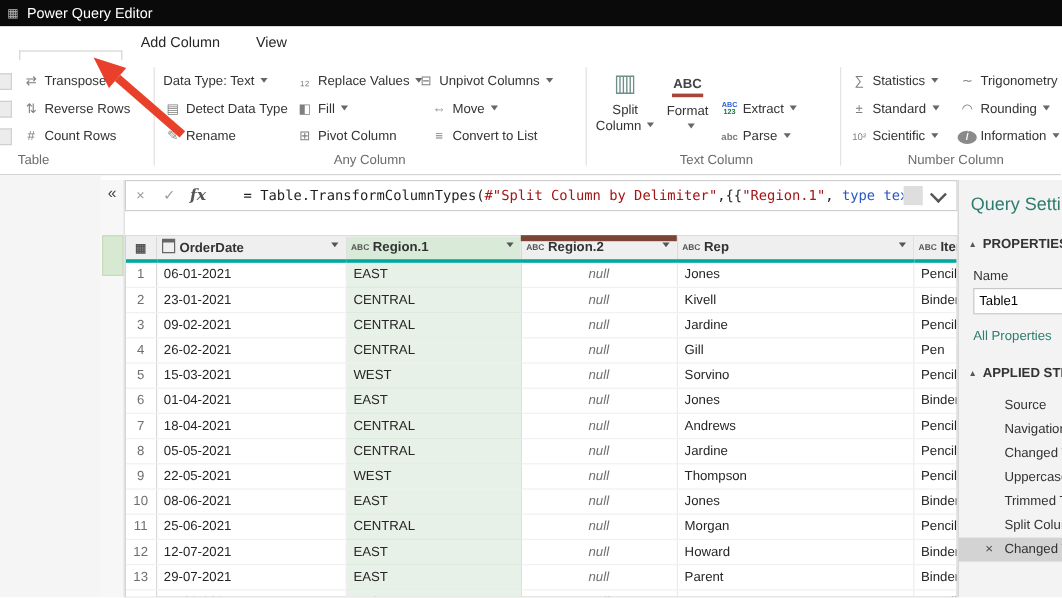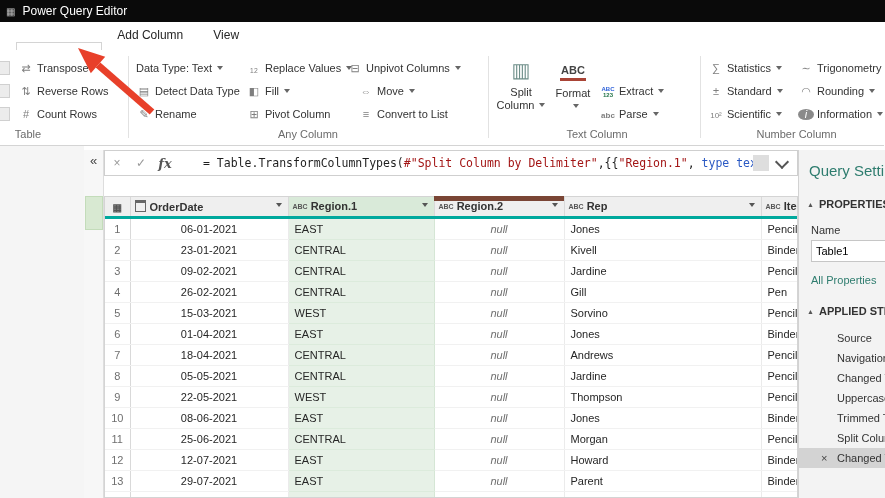--- a/index.html
+++ b/index.html
@@ -65,21 +65,21 @@
   .pqgrid th.sel{background:#d9ead9;}
   .pqgrid th.corner{padding:0 2px;text-align:center;}
   .hname{vertical-align:1px;}
   .hfilter{position:absolute;right:2px;top:3px;width:14px;height:13px;text-align:center;line-height:11px;cursor:pointer;}
   .cal-icon{display:inline-block;width:9px;height:8px;border:1px solid #666;border-top:3px solid #666;margin-right:4px;}
   .abc-icon{font-size:7px;font-weight:bold;color:#555;margin-right:3px;vertical-align:2px;}
   .corner-icon{font-size:10px;color:#555;}
   .pqgrid td{height:20px;border-right:1px solid #ebebeb;border-bottom:1px solid #f1f1f1;padding:0 6px;
              white-space:nowrap;overflow:hidden;color:#262626;}
   .pqgrid td.rownum{color:#6f6f6f;text-align:center;padding:0;border-right:1px solid #d9d9d9;background:#fff;}
-  .pqgrid td.datecell{text-align:center;}
+  .pqgrid td.datecell{text-align:left;}
   .pqgrid td.selcell{background:#e7f1e7;border-right:1px solid #d5e6d5;border-bottom:1px solid #dcebdc;}
   .pqgrid td.nullcell{font-style:italic;color:#6f6f6f;text-align:center;}
   .r2bar{position:absolute;left:434px;top:196px;width:130px;height:5px;background:#7a4535;z-index:5;}
   
   .qsettings{position:absolute;left:798px;top:150px;width:87px;height:348px;background:#f3f3f3;
              border-left:1px solid #d2d2d2;box-sizing:border-box;overflow:hidden;}
   .qs-title{position:absolute;left:10px;top:12px;font-size:15px;color:#2e7c6e;white-space:nowrap;}
   .qs-sec{position:absolute;left:8px;font-size:11px;font-weight:bold;color:#333;white-space:nowrap;cursor:pointer;}
   .tri{font-size:7px;color:#555;margin-right:5px;vertical-align:1px;font-weight:normal;}
   .qs-name-label{position:absolute;left:12px;top:74px;font-size:11px;color:#333;}

